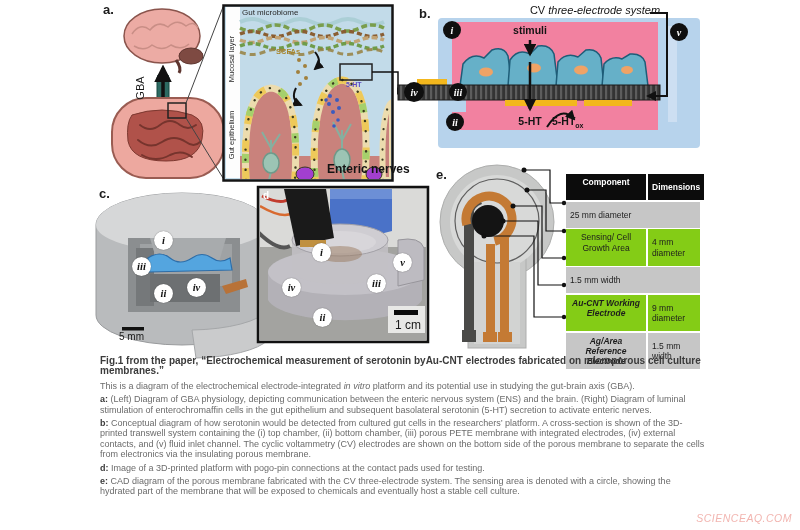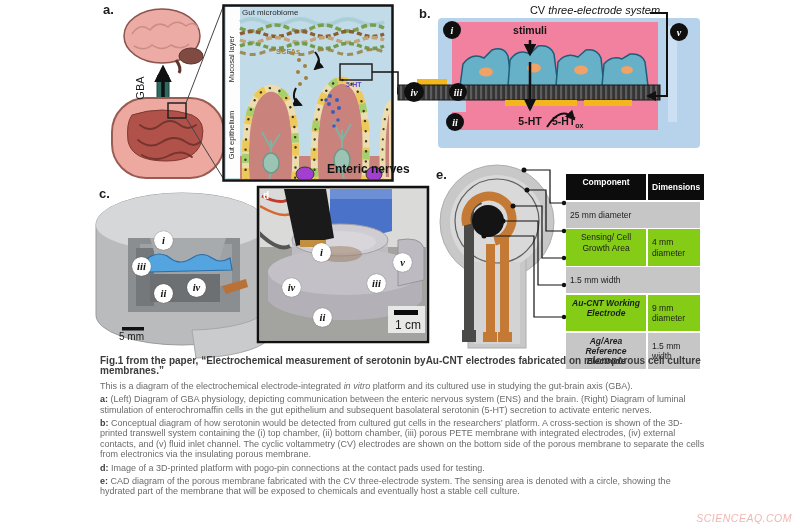--- a/index.html
+++ b/index.html
@@ -318,20 +318,20 @@
     <div class="c2">9 mm diameter</div>
   </div>
   <div class="trow odd emph">
     <div class="c1">Ag/Area Reference Electrode</div>
     <div class="c2">1.5 mm width</div>
   </div>
 </div>
 
 <div id="caption">
   <p class="cap-title">Fig.1 from the paper, “Electrochemical measurement of serotonin byAu-CNT electrodes fabricated on microporous cell culture membranes.”</p>
-  <p><span>This is a diagram of the electrochemical electrode-integrated </span><i>in vitro</i><span> platform and its cultured use in studying the gut-brain axis (GBA).</span></p>
+  <p><span>This is a diagram of the electrochemical electrode-integrated </span><i>in vitro</i><span> platform and its potential use in studying the gut-brain axis (GBA).</span></p>
   <p><span class="pref">a:</span><span> (Left) Diagram of GBA physiology, depicting communication between the enteric nervous system (ENS) and the brain. (Right) Diagram of luminal stimulation of enterochromaffin cells in the gut epithelium and subsequent basolateral serotonin (5-HT) secretion to activate enteric nerves.</span></p>
   <p><span class="pref">b:</span><span> Conceptual diagram of how serotonin would be detected from cultured gut cells in the researchers’ platform. A cross-section is shown of the 3D-printed transwell system containing the (i) top chamber, (ii) bottom chamber, (iii) porous PETE membrane with integrated electrodes, (iv) external contacts, and (v) fluid inlet channel. The cyclic voltammetry (CV) electrodes are shown on the bottom side of the porous membrane to separate the cells from electronics via the insulating porous membrane.</span></p>
   <p><span class="pref">d:</span><span> Image of a 3D-printed platform with pogo-pin connections at the contact pads used for testing.</span></p>
   <p><span class="pref">e:</span><span> CAD diagram of the porous membrane fabricated with the CV three-electrode system. The sensing area is denoted with a circle, showing the hydrated part of the membrane that will be exposed to chemicals and eventually host a stable cell culture.</span></p>
 </div>
 
 <div id="watermark">SCIENCEAQ.COM</div>
 
 </body></html>

